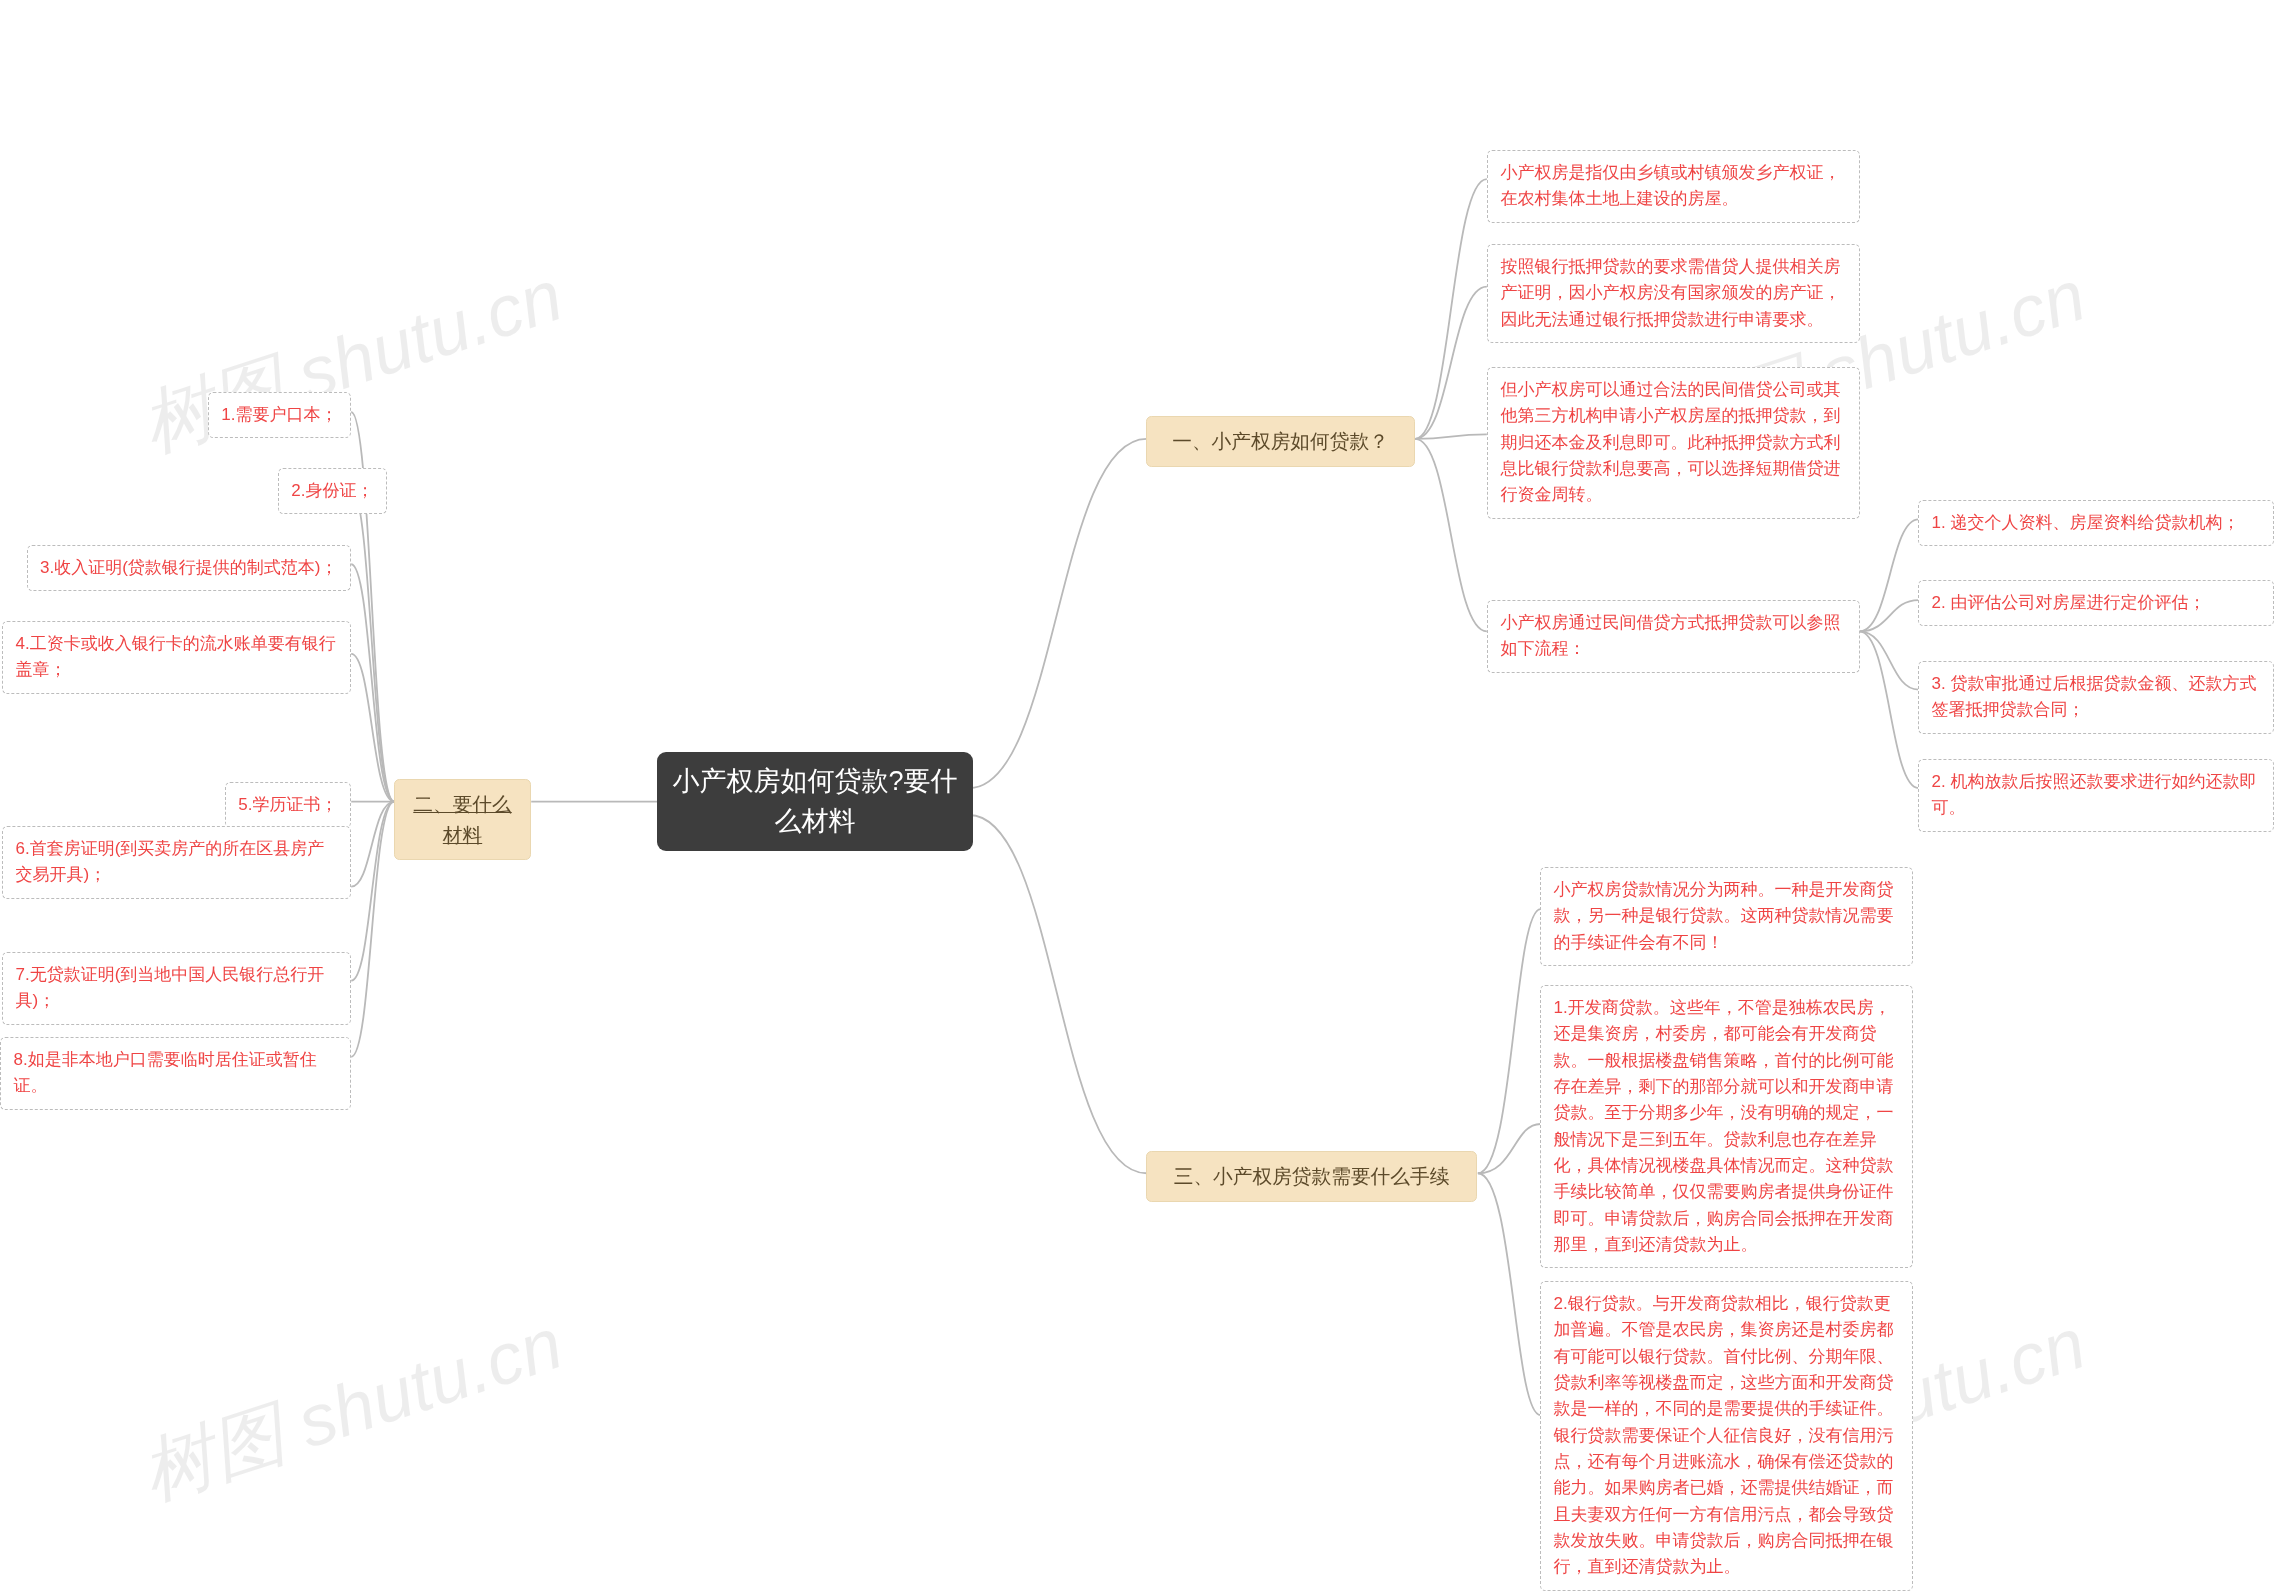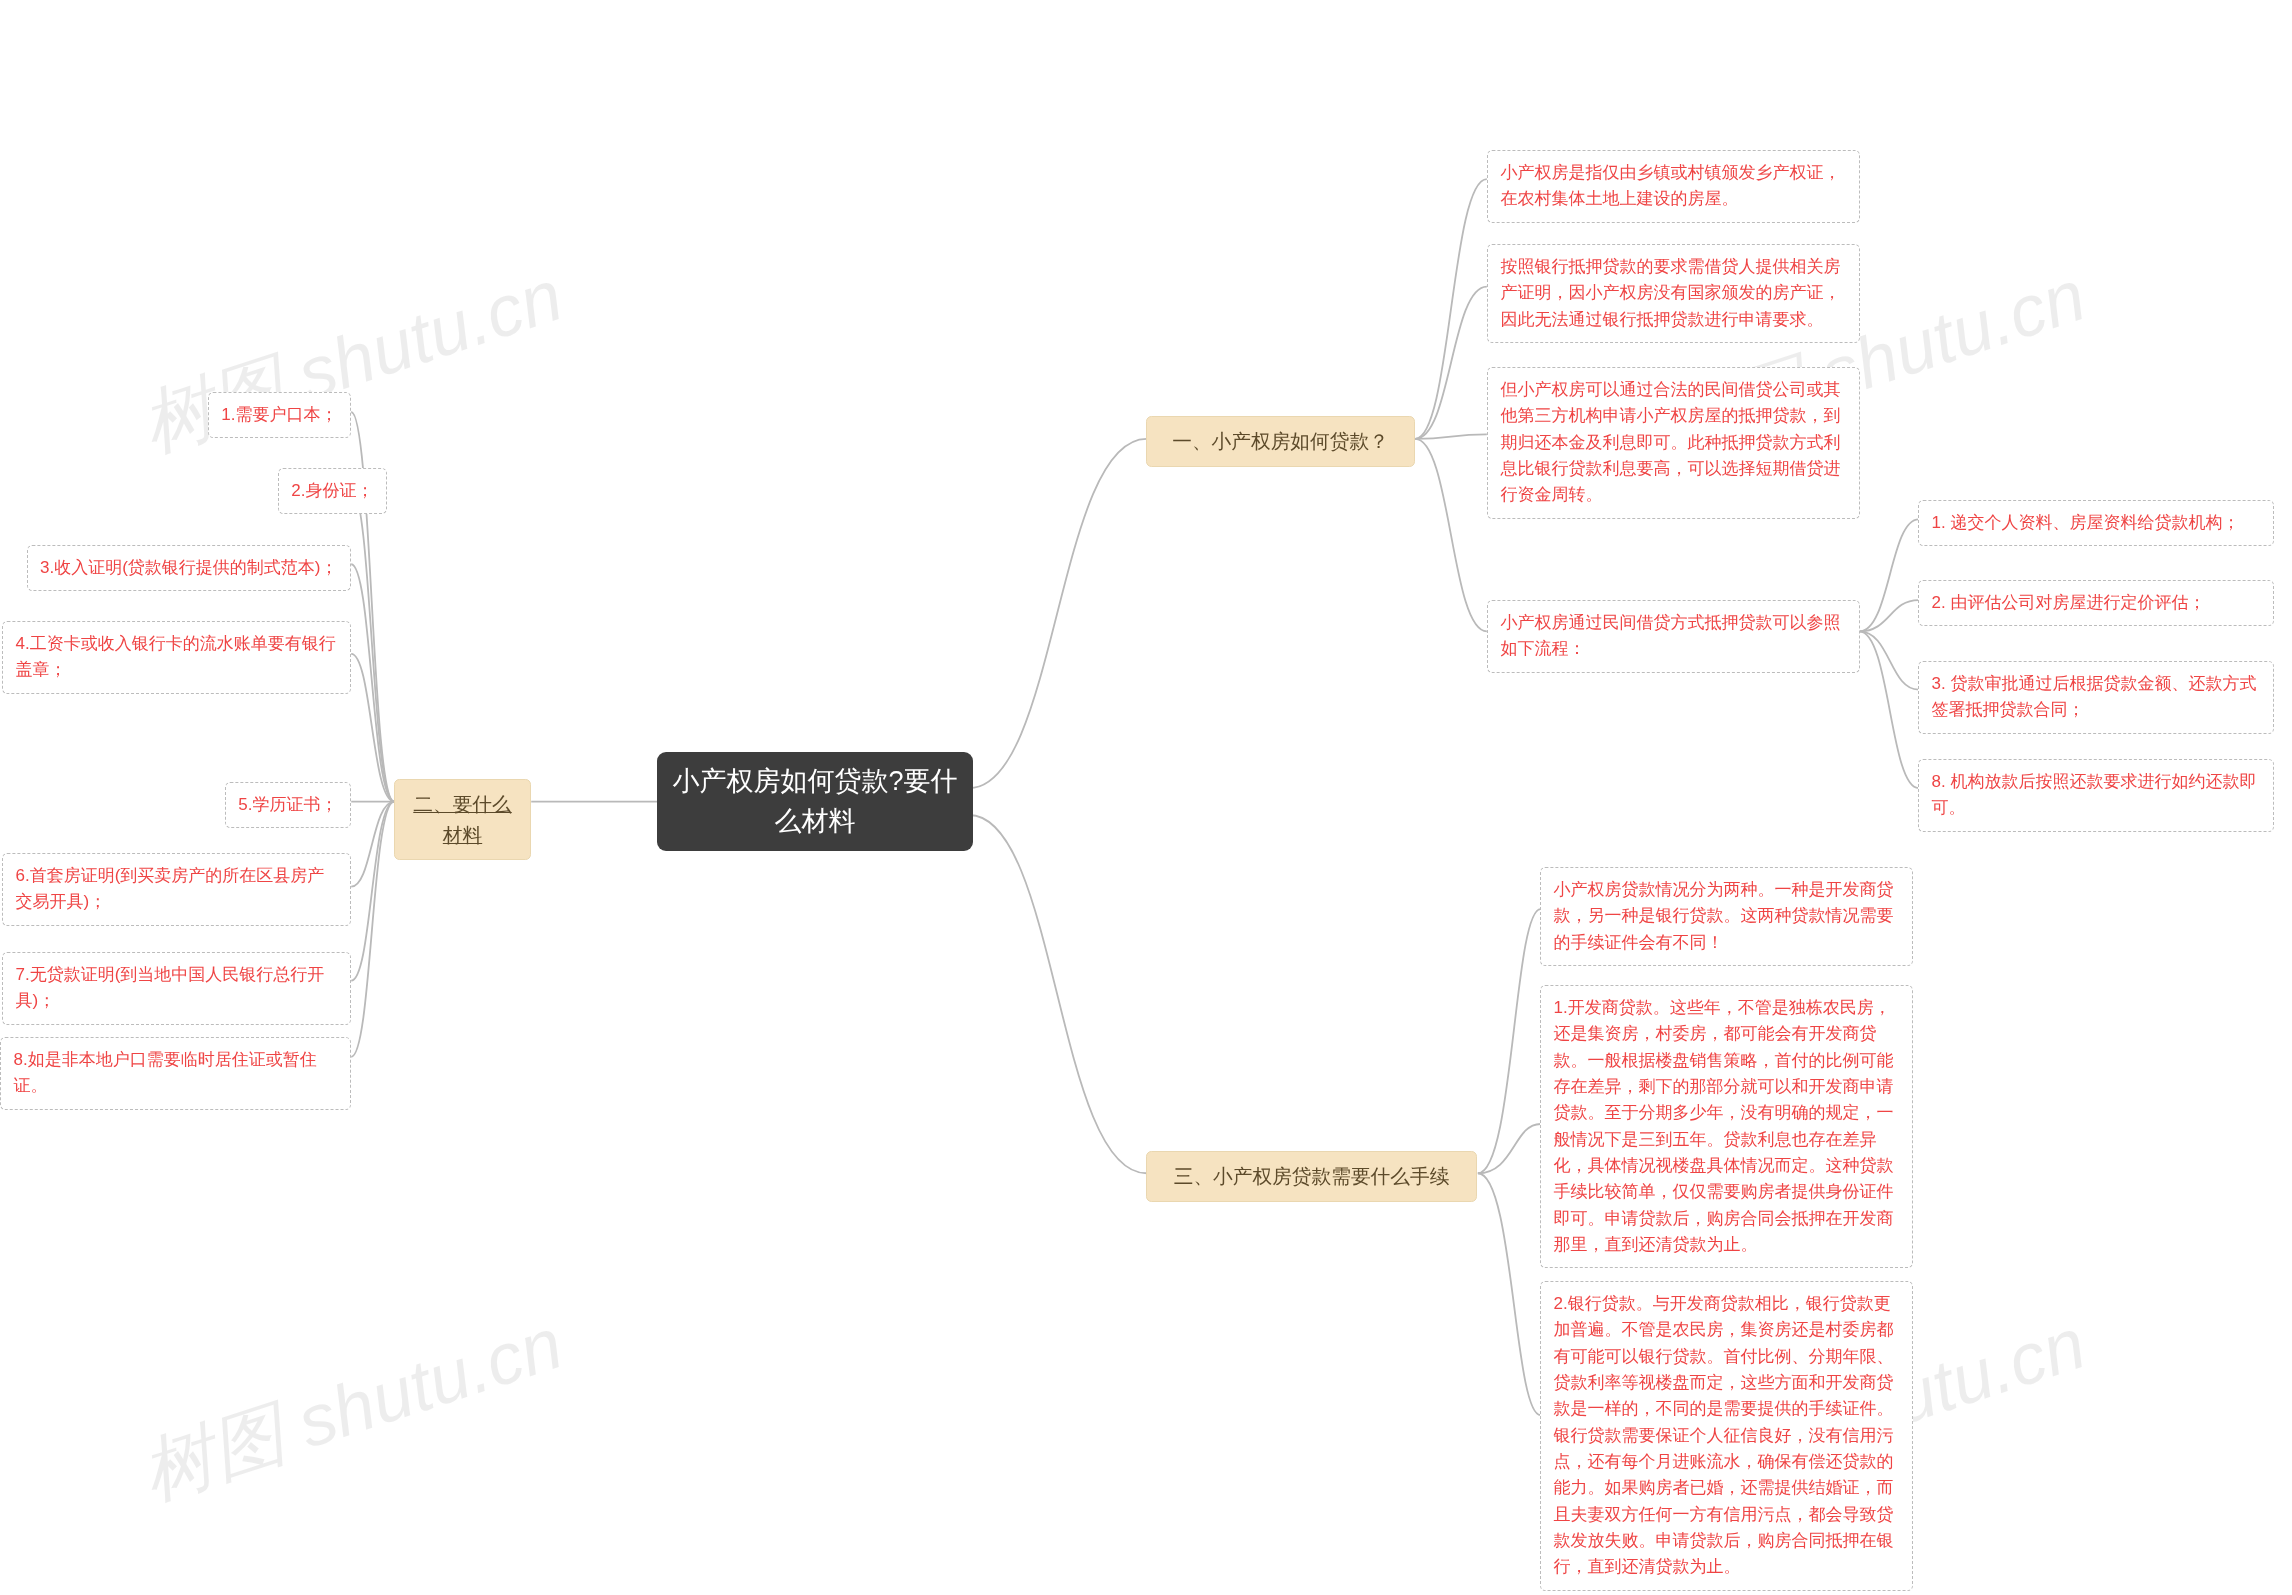--- a/index.html
+++ b/index.html
@@ -57,32 +57,32 @@
 <div class="branch" style="left:1146px;top:416px;width:269px;">一、小产权房如何贷款？</div>
 
 <div class="leaf" style="left:1487px;top:150px;width:373px;">小产权房是指仅由乡镇或村镇颁发乡产权证，在农村集体土地上建设的房屋。</div>
 <div class="leaf" style="left:1487px;top:244px;width:373px;">按照银行抵押贷款的要求需借贷人提供相关房产证明，因小产权房没有国家颁发的房产证，因此无法通过银行抵押贷款进行申请要求。</div>
 <div class="leaf" style="left:1487px;top:367px;width:373px;">但小产权房可以通过合法的民间借贷公司或其他第三方机构申请小产权房屋的抵押贷款，到期归还本金及利息即可。此种抵押贷款方式利息比银行贷款利息要高，可以选择短期借贷进行资金周转。</div>
 <div class="leaf" style="left:1487px;top:600px;width:373px;">小产权房通过民间借贷方式抵押贷款可以参照如下流程：</div>
 
 <div class="leaf" style="left:1918px;top:500px;width:356px;">1. 递交个人资料、房屋资料给贷款机构；</div>
 <div class="leaf" style="left:1918px;top:580px;width:356px;">2. 由评估公司对房屋进行定价评估；</div>
 <div class="leaf" style="left:1918px;top:661px;width:356px;">3. 贷款审批通过后根据贷款金额、还款方式签署抵押贷款合同；</div>
-<div class="leaf" style="left:1918px;top:759px;width:356px;">8. 机构放款后按照还款要求进行如约还款即可。</div>
+<div class="leaf" style="left:1918px;top:759px;width:356px;">2. 机构放款后按照还款要求进行如约还款即可。</div>
 
 <div class="branch" style="left:1146px;top:1151px;width:331px;">三、小产权房贷款需要什么手续</div>
 <div class="leaf" style="left:1540px;top:867px;width:373px;">小产权房贷款情况分为两种。一种是开发商贷款，另一种是银行贷款。这两种贷款情况需要的手续证件会有不同！</div>
 <div class="leaf" style="left:1540px;top:985px;width:373px;">1.开发商贷款。这些年，不管是独栋农民房，还是集资房，村委房，都可能会有开发商贷款。一般根据楼盘销售策略，首付的比例可能存在差异，剩下的那部分就可以和开发商申请贷款。至于分期多少年，没有明确的规定，一般情况下是三到五年。贷款利息也存在差异化，具体情况视楼盘具体情况而定。这种贷款手续比较简单，仅仅需要购房者提供身份证件即可。申请贷款后，购房合同会抵押在开发商那里，直到还清贷款为止。</div>
 <div class="leaf" style="left:1540px;top:1281px;width:373px;">2.银行贷款。与开发商贷款相比，银行贷款更加普遍。不管是农民房，集资房还是村委房都有可能可以银行贷款。首付比例、分期年限、贷款利率等视楼盘而定，这些方面和开发商贷款是一样的，不同的是需要提供的手续证件。银行贷款需要保证个人征信良好，没有信用污点，还有每个月进账流水，确保有偿还贷款的能力。如果购房者已婚，还需提供结婚证，而且夫妻双方任何一方有信用污点，都会导致贷款发放失败。申请贷款后，购房合同抵押在银行，直到还清贷款为止。</div>
 
 <div class="branch" style="left:394px;top:779px;width:137px;text-decoration:underline;">二、要什么材料</div>
 
 <div class="leaf" style="right:1942px;top:392px;">1.需要户口本；</div>
 <div class="leaf" style="right:1906px;top:468px;">2.身份证；</div>
 <div class="leaf" style="right:1942px;top:545px;">3.收入证明(贷款银行提供的制式范本)；</div>
 <div class="leaf" style="right:1942px;top:621px;width:349px;">4.工资卡或收入银行卡的流水账单要有银行盖章；</div>
 <div class="leaf" style="right:1942px;top:782px;">5.学历证书；</div>
-<div class="leaf" style="right:1942px;top:853px;width:349px;">6.首套房证明(到买卖房产的所在区县房产交易开具)；</div>
+<div class="leaf" style="right:1942px;top:826px;width:349px;">6.首套房证明(到买卖房产的所在区县房产交易开具)；</div>
 <div class="leaf" style="right:1942px;top:952px;width:349px;">7.无贷款证明(到当地中国人民银行总行开具)；</div>
 <div class="leaf" style="right:1942px;top:1037px;">8.如是非本地户口需要临时居住证或暂住证。</div>
 
 </div>
 
 
 </body></html>

